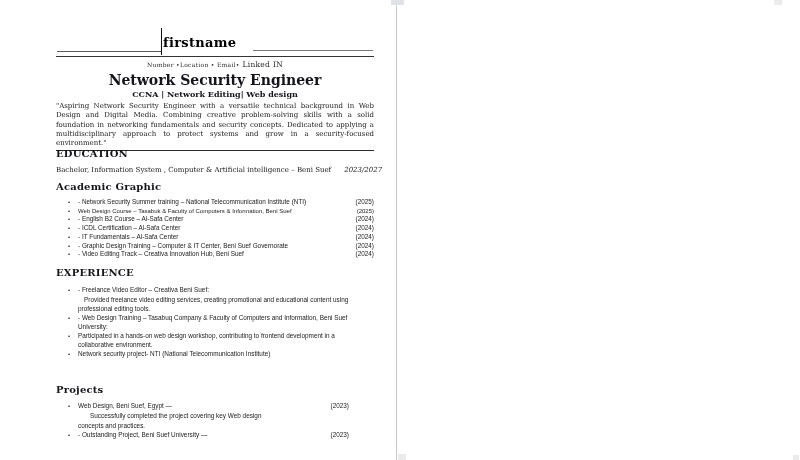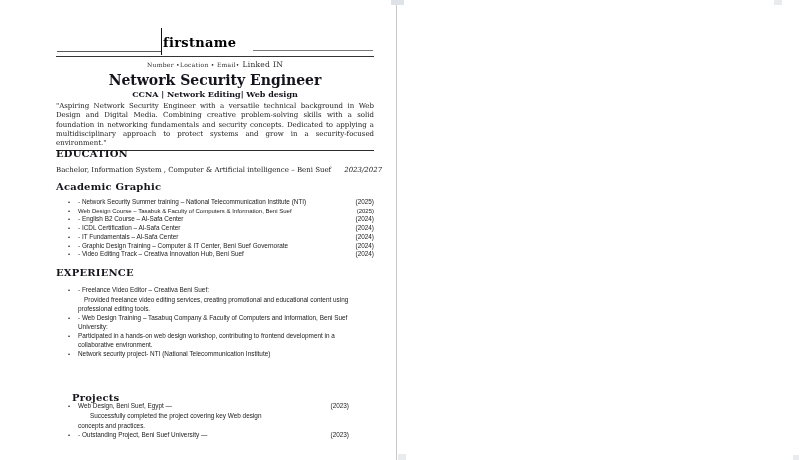--- a/index.html
+++ b/index.html
@@ -172,21 +172,21 @@
         <span class="bullet">•</span>
         <span class="text">Participated in a hands-on web design workshop, contributing to frontend development in a collaborative environment.</span>
       </div>
 
       <div class="row">
         <span class="bullet">•</span>
         <span class="text">Network security project- NTI (National Telecommunication Institute)</span>
       </div>
     </div>
 
-  <div class="sec-heading" style="top:392px;margin-left:16px;">Projects</div>
+  <div class="sec-heading" style="top:384px;">Projects</div>
   <div id="projects-list" class="list">
 
       <div class="row">
         <span class="bullet">•</span>
         <span class="text">Web Design, Beni Suef, Egypt —</span>
         <span class="year">(2023)</span>
       </div>
 
       <div class="row cont2">
         <span class="bullet"></span>

